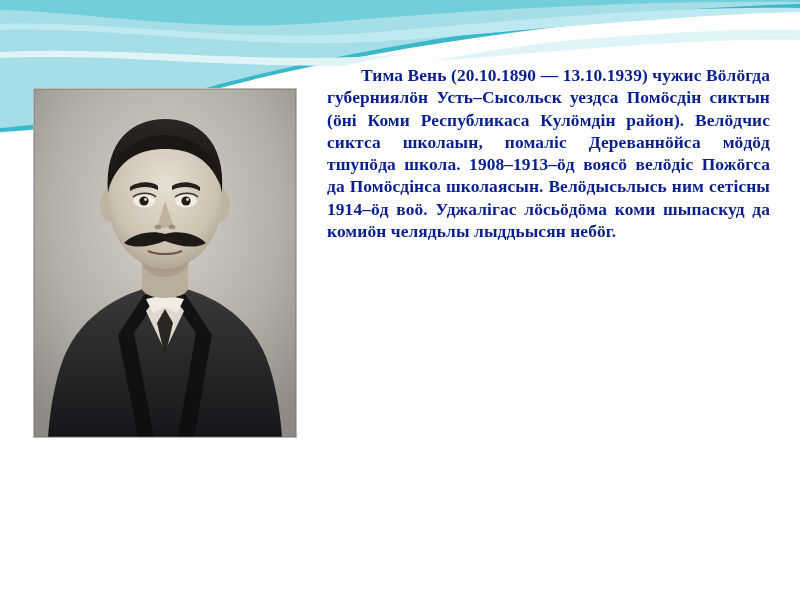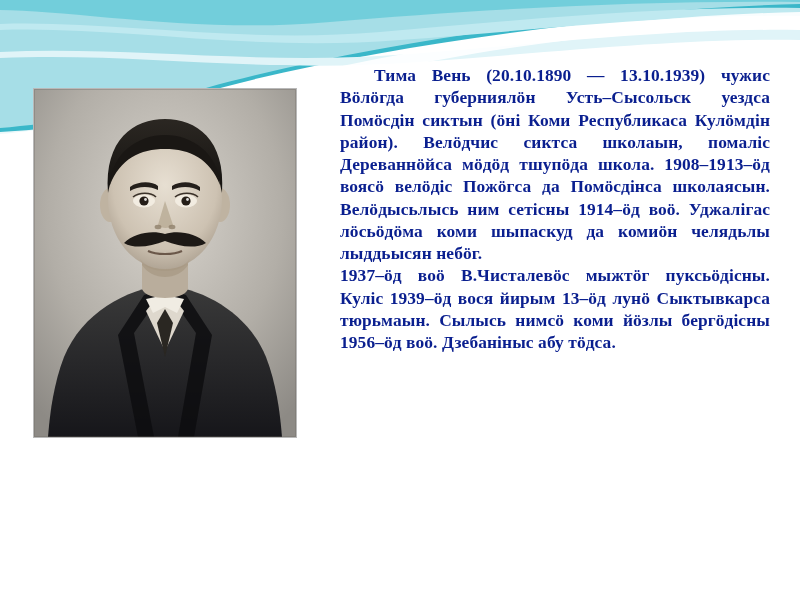--- a/index.html
+++ b/index.html
@@ -56,21 +56,21 @@
     padding: 6px 8px 0 8px;
   }
   .text-block {
     color: #0a1f8f;
     font-family: "Liberation Serif", serif;
     font-size: 17.4px;
     font-weight: bold;
     line-height: 1.28;
     text-align: justify;
     text-justify: inter-word;
-    margin: 0 0 0 14px;
+    margin: 0 0 0 1px;
     letter-spacing: 0.1px;
   }
   .text-block.indent {
     text-indent: 34px;
   }
   .text-block + .text-block {
     margin-top: 0px;
   }
 </style>
 </head>
@@ -154,16 +154,15 @@
       <path d="M114 162 C 122 166, 140 166, 148 162" stroke="#6b584a" stroke-width="2.2" fill="none"></path>
 
       <path d="M106 170 C 116 184, 146 184, 156 170 C 150 186, 112 186, 106 170 Z" fill="#a5957f" opacity="0.45"></path>
 
       <rect x="0" y="0" width="262" height="348" fill="none" stroke="#6f6b65" stroke-width="2" opacity="0.35"></rect>
     </svg>
   </div>
 
   <div class="text-panel">
     <p class="text-block indent">Тима Вень (20.10.1890 — 13.10.1939) чужис Вӧлӧгда губерниялӧн Усть–Сысольск уездса Помӧсдiн сиктын (ӧнi Коми Республикаса Кулӧмдiн район). Велӧдчис сиктса школаын, помалiс Дереваннӧйса мӧдӧд тшупӧда школа. 1908–1913–ӧд воясӧ велӧдiс Пожӧгса да Помӧсдiнса школаясын. Велӧдысьлысь ним сетiсны 1914–ӧд воӧ. Уджалiгас лӧсьӧдӧма коми шыпаскуд да комиӧн челядьлы лыддьысян небӧг.</p>
-    <p class="text-block">1937–ӧд воӧ В.Чисталевӧс мыжтӧг пуксьӧдiсны. Кулiс 1939–ӧд вося йирым 13–ӧд лунӧ Сыктывкарса тюрьмаын. Сылысь нимсӧ коми йӧзлы бергӧдiсны 1956–ӧд воӧ. Дзебанiныс абу тӧдса.</p>
   </div>
 
 </div>
 
 </body></html>

